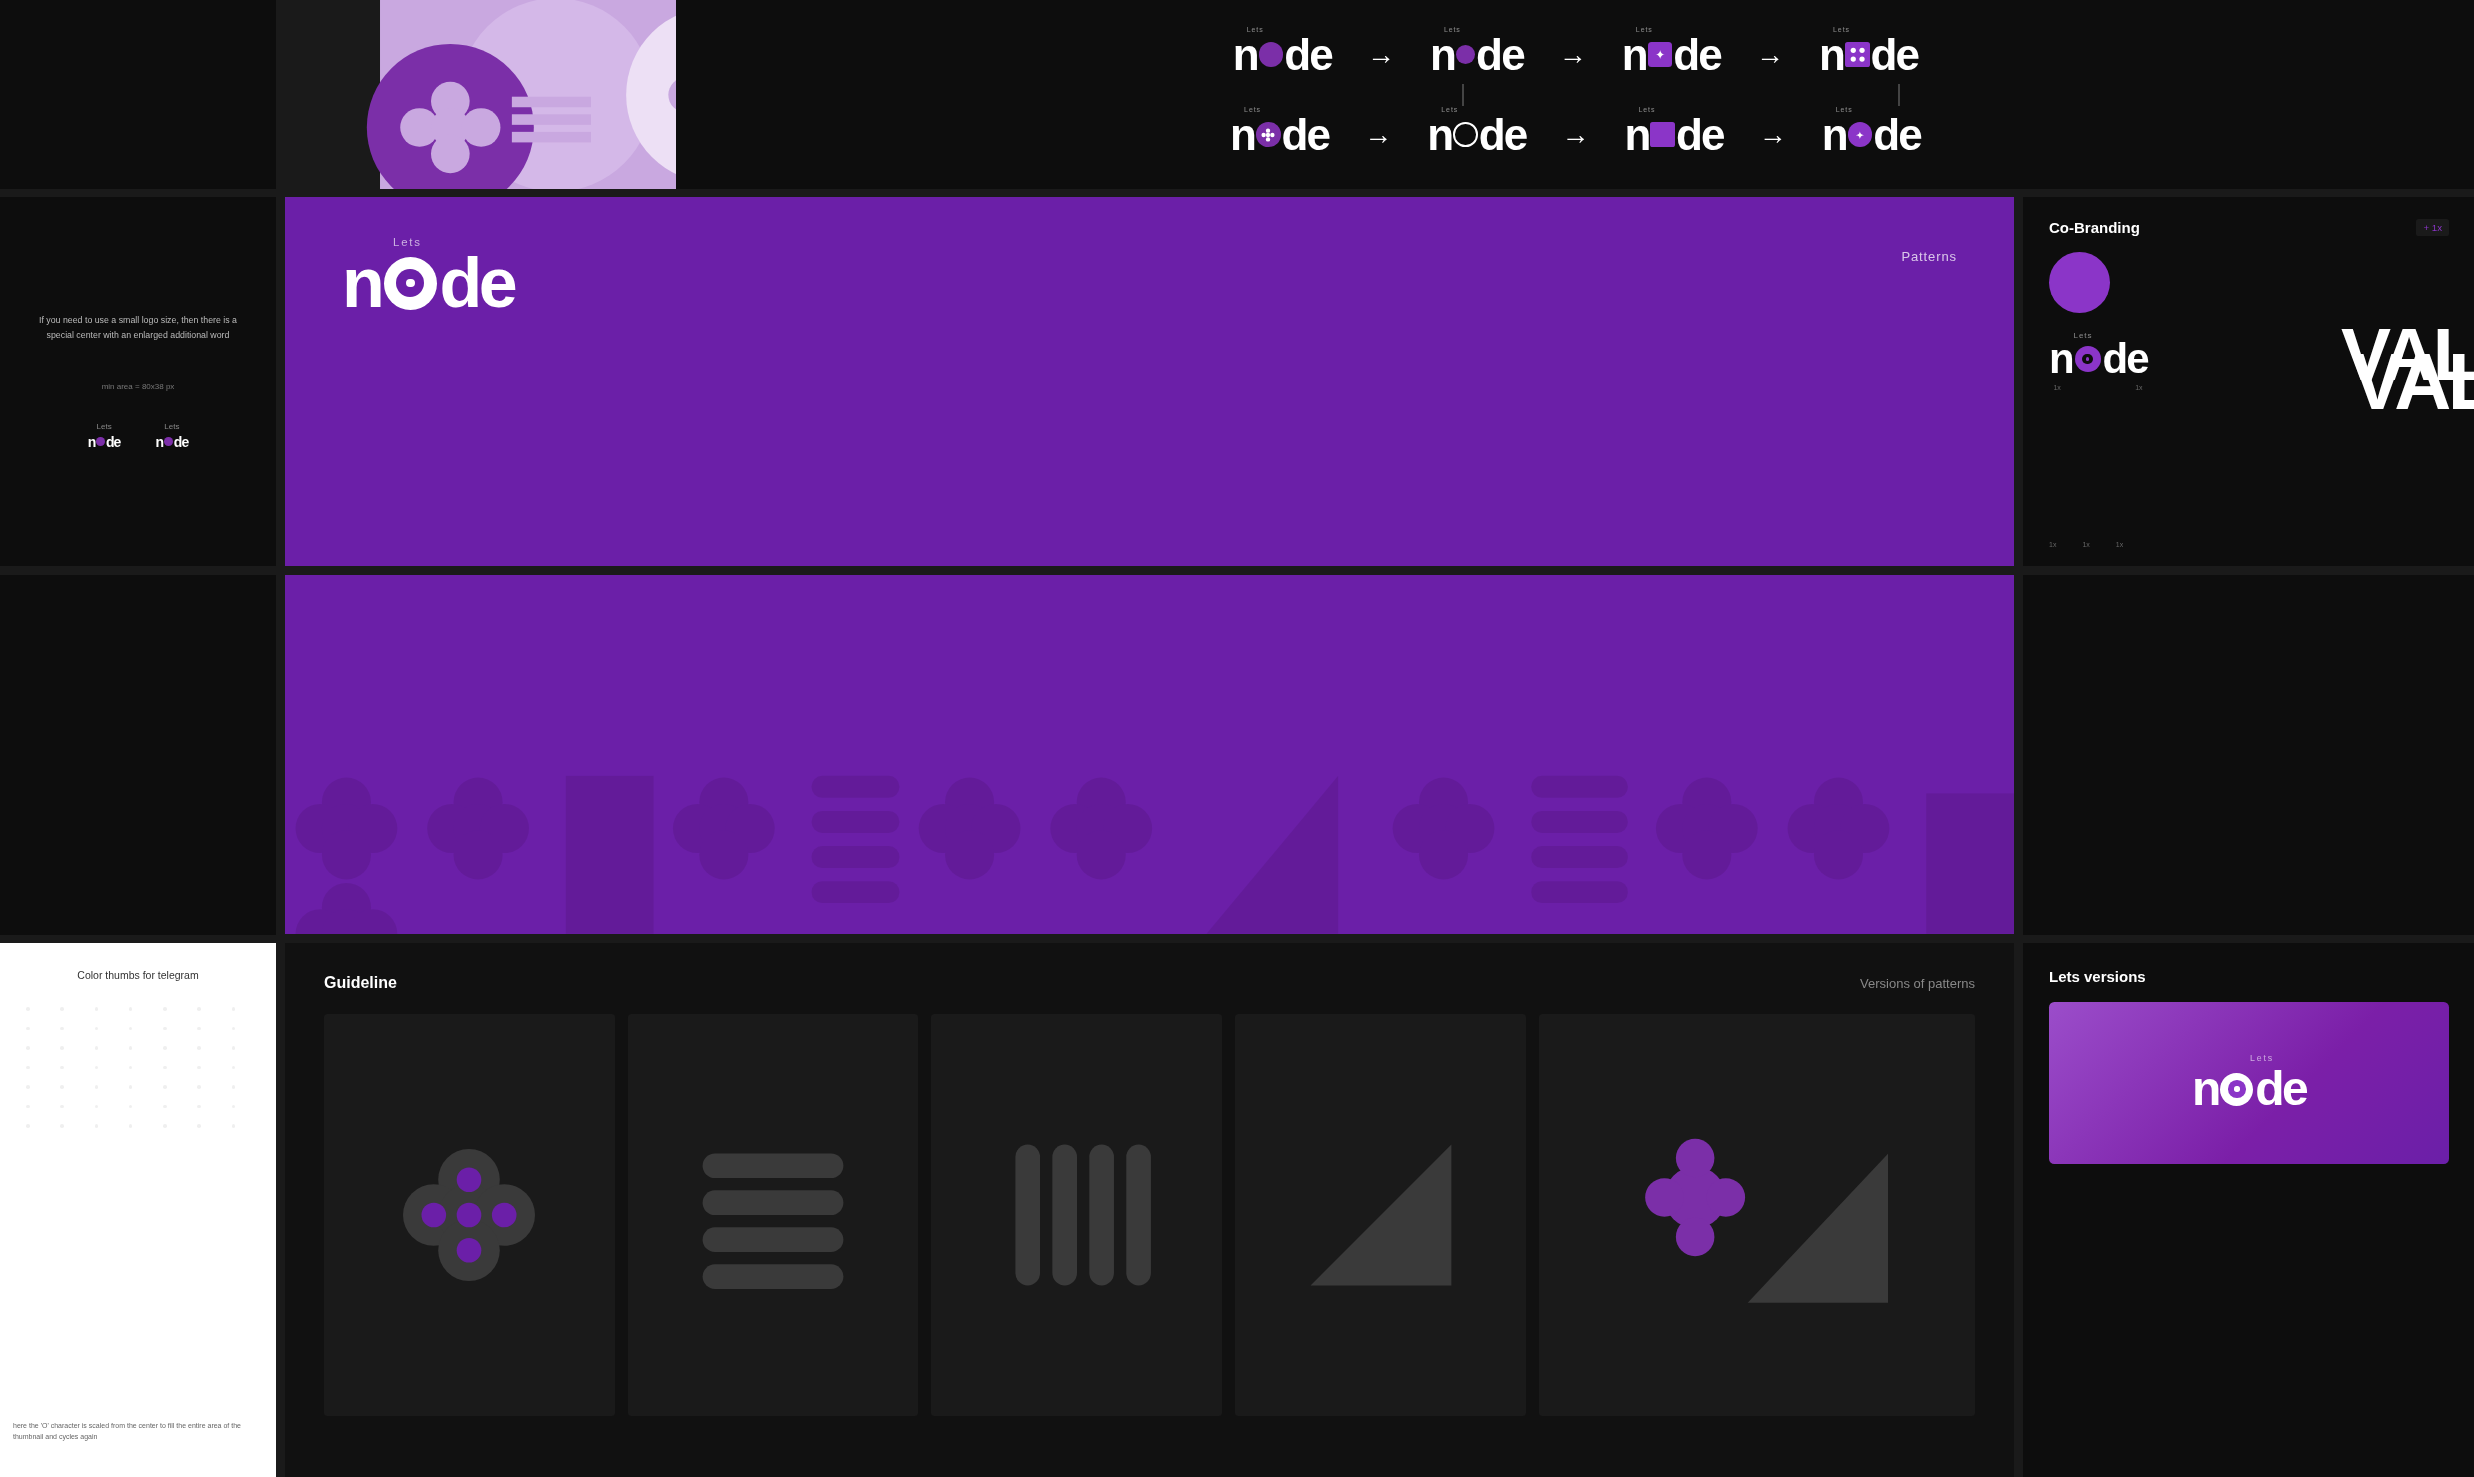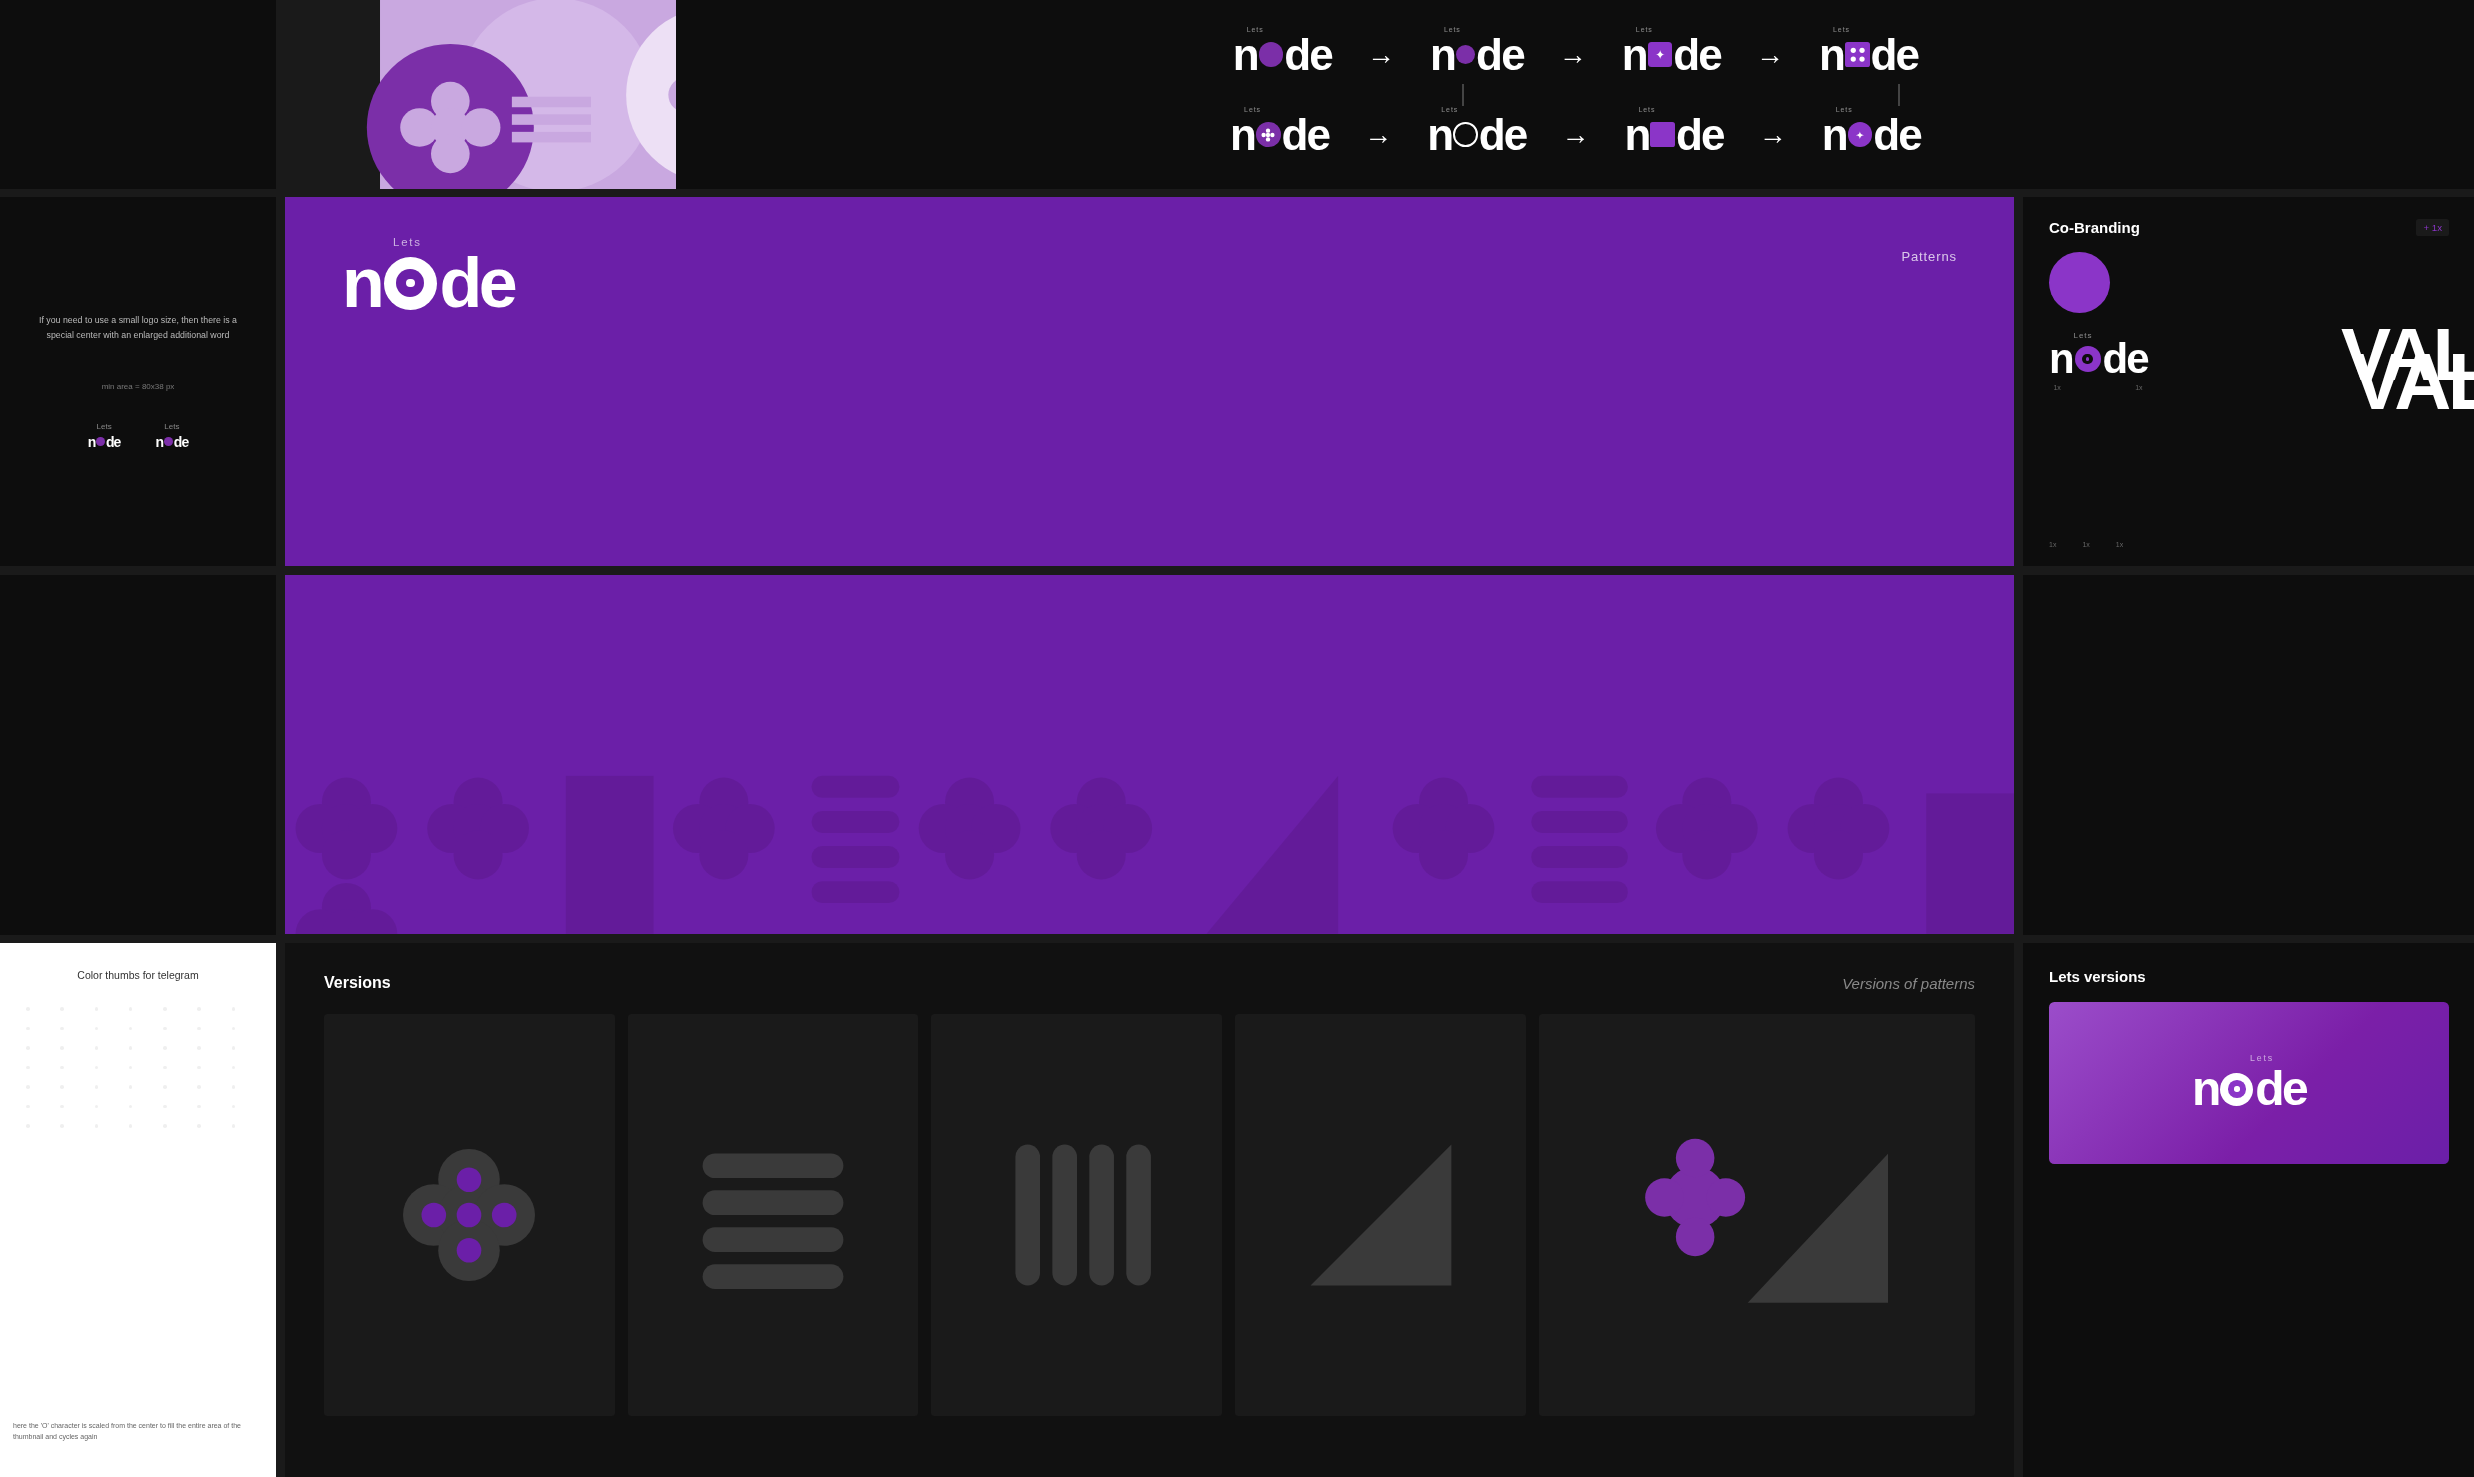--- a/index.html
+++ b/index.html
@@ -511,22 +511,22 @@
 
       <p style="font-size:7px;color:#666;position:absolute;bottom:35px;left:13px;right:13px;line-height:1.6;">here the 'O' character is scaled from the center to fill the entire area of the thumbnail and cycles again</p>
     </div>
   </div>
 
   <div class="p" style="left:276px;top:943px;width:8.8px;height:534px;background:#1a1a1a;"></div>
 
   <div class="p" style="left:285px;top:943px;width:1729px;height:534px;background:#111111;">
     <div style="padding:31px 39px;height:100%;">
       <div style="display:flex;justify-content:space-between;align-items:center;margin-bottom:22px;">
-        <span style="font-size:16px;color:white;font-weight:600;">Versions</span>
-        <span style="font-size:15px;color:#888;font-style:italic;">Versions of patterns</span>
+        <span style="font-size:16px;color:white;font-weight:600;">Guideline</span>
+        <span style="font-size:13px;color:#888;">Versions of patterns</span>
       </div>
 
       <div style="display:flex;gap:13px;height:calc(100% - 70px);">
 
         <div style="flex:1;background:#1a1a1a;border-radius:3.5px;display:flex;align-items:center;justify-content:center;overflow:hidden;">
           <svg width="176" height="176" viewBox="0 0 200 200">
             <circle cx="100" cy="60" r="35" fill="#3a3a3a"></circle>
             <circle cx="60" cy="100" r="35" fill="#3a3a3a"></circle>
             <circle cx="100" cy="100" r="35" fill="#3a3a3a"></circle>
             <circle cx="140" cy="100" r="35" fill="#3a3a3a"></circle>

